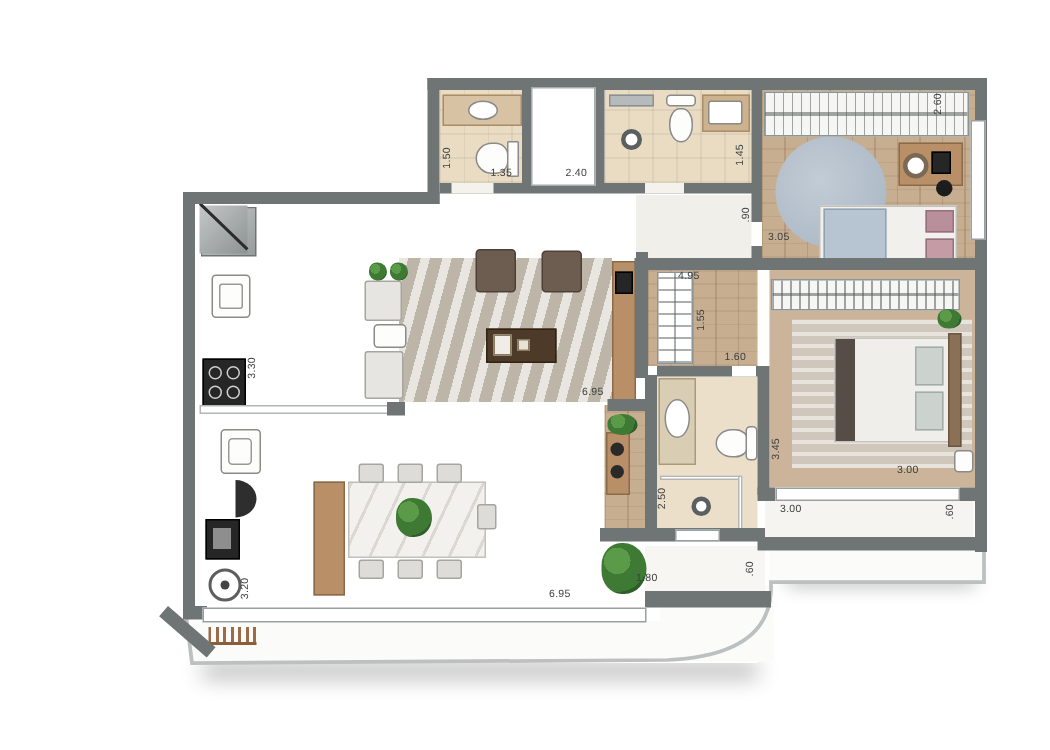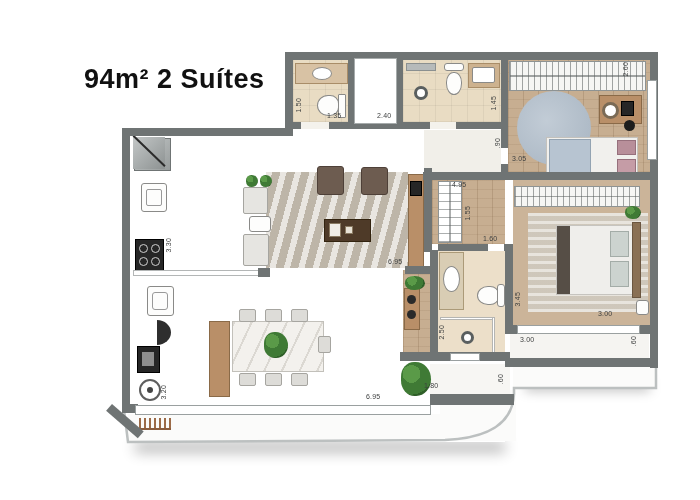--- a/index.html
+++ b/index.html
@@ -39,21 +39,20 @@
   .dim.v{writing-mode:vertical-rl;transform:rotate(180deg);}
   svg.outline{left:0;top:0;z-index:2;}
   .shadow1{left:135px;top:432px;width:370px;height:10px;box-shadow:0 10px 14px rgba(0,0,0,.30);z-index:0;}
   .shadow2{left:525px;top:372px;width:125px;height:10px;box-shadow:0 9px 12px rgba(0,0,0,.26);z-index:0;}
 </style>
 </head>
 <body>
 
 <div class="canvas">
 
-  <div class="title">94m² 2 Suítes</div>
 
   <div class="shadow1"></div>
   <div class="shadow2"></div>
 
   <div class="tile" style="left:130px;top:136px;width:300px;height:272px;"></div>
   <div class="whitef" style="left:424px;top:130px;width:78px;height:42px;background:#f1efe9;"></div>
   <div class="bathf" style="left:293px;top:60px;width:55px;height:62px;"></div>
   <div class="bathf" style="left:403px;top:60px;width:98px;height:62px;"></div>
   <div class="wood" style="left:508px;top:60px;width:142px;height:112px;"></div>
   <div class="wood" style="left:432px;top:180px;width:73px;height:64px;"></div>

